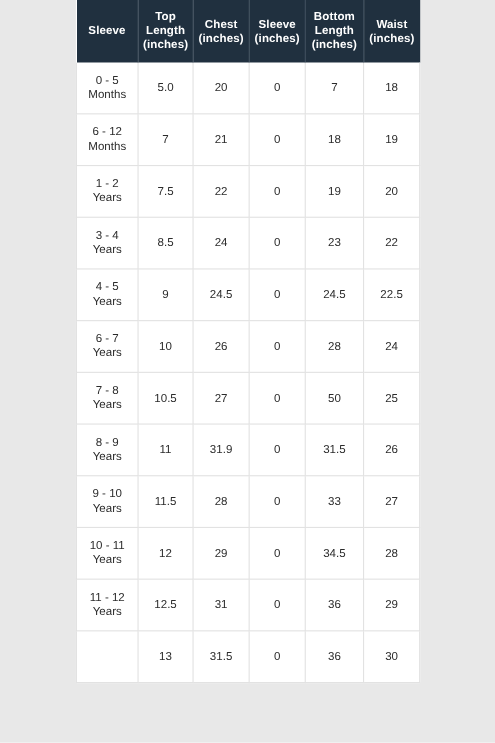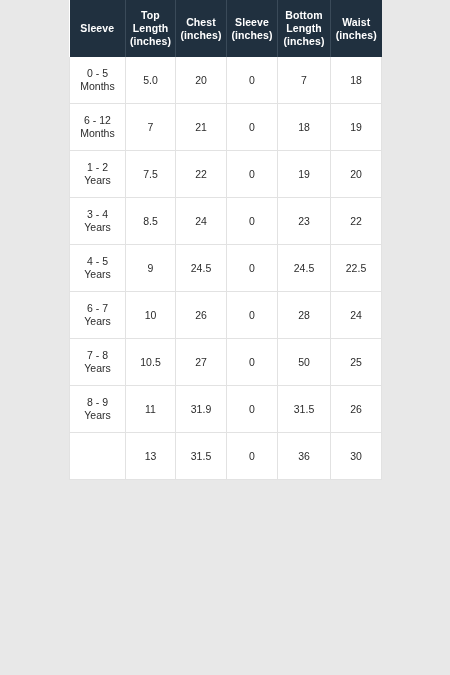--- a/index.html
+++ b/index.html
@@ -167,20 +167,44 @@
           </tr>
           <tr>
             <td class="variant-cell"><span>8 - 9</span><br><span>Years</span></td>
             <td>11</td>
             <td>31.9</td>
             <td>0</td>
             <td>31.5</td>
             <td>26</td>
           </tr>
           <tr>
+            <td class="variant-cell"><span>9 - 10</span><br><span>Years</span></td>
+            <td>11.5</td>
+            <td>28</td>
+            <td>0</td>
+            <td>33</td>
+            <td>27</td>
+          </tr>
+          <tr>
+            <td class="variant-cell"><span>10 - 11</span><br><span>Years</span></td>
+            <td>12</td>
+            <td>29</td>
+            <td>0</td>
+            <td>34.5</td>
+            <td>28</td>
+          </tr>
+          <tr>
+            <td class="variant-cell"><span>11 - 12</span><br><span>Years</span></td>
+            <td>12.5</td>
+            <td>31</td>
+            <td>0</td>
+            <td>36</td>
+            <td>29</td>
+          </tr>
+          <tr>
             <td class="variant-cell"><br></td>
             <td>13</td>
             <td>31.5</td>
             <td>0</td>
             <td>36</td>
             <td>30</td>
           </tr>
         </tbody>
     </table>
   </div>

